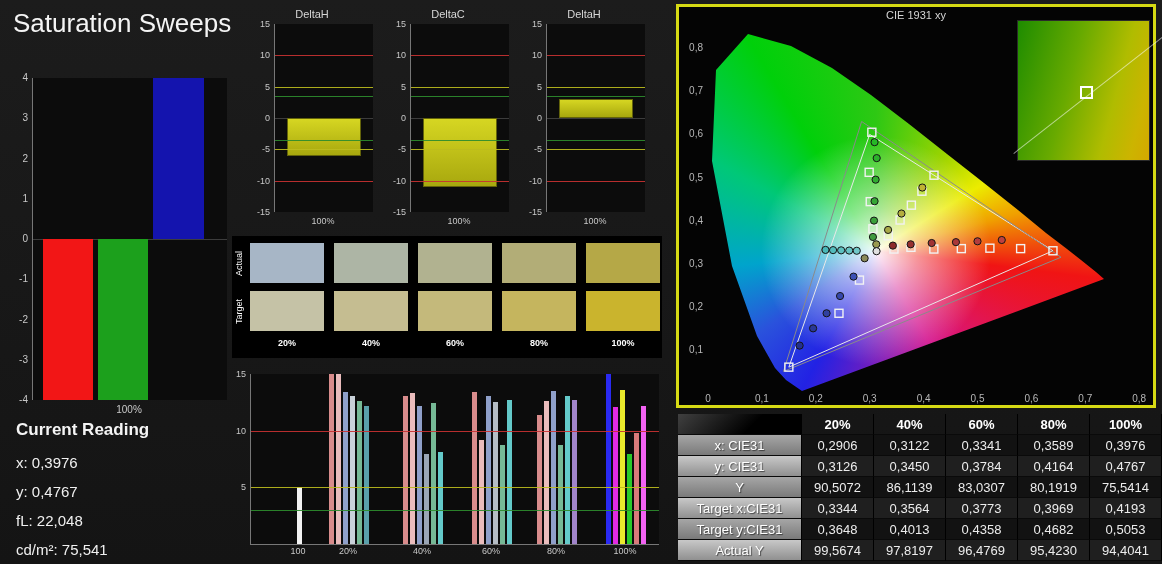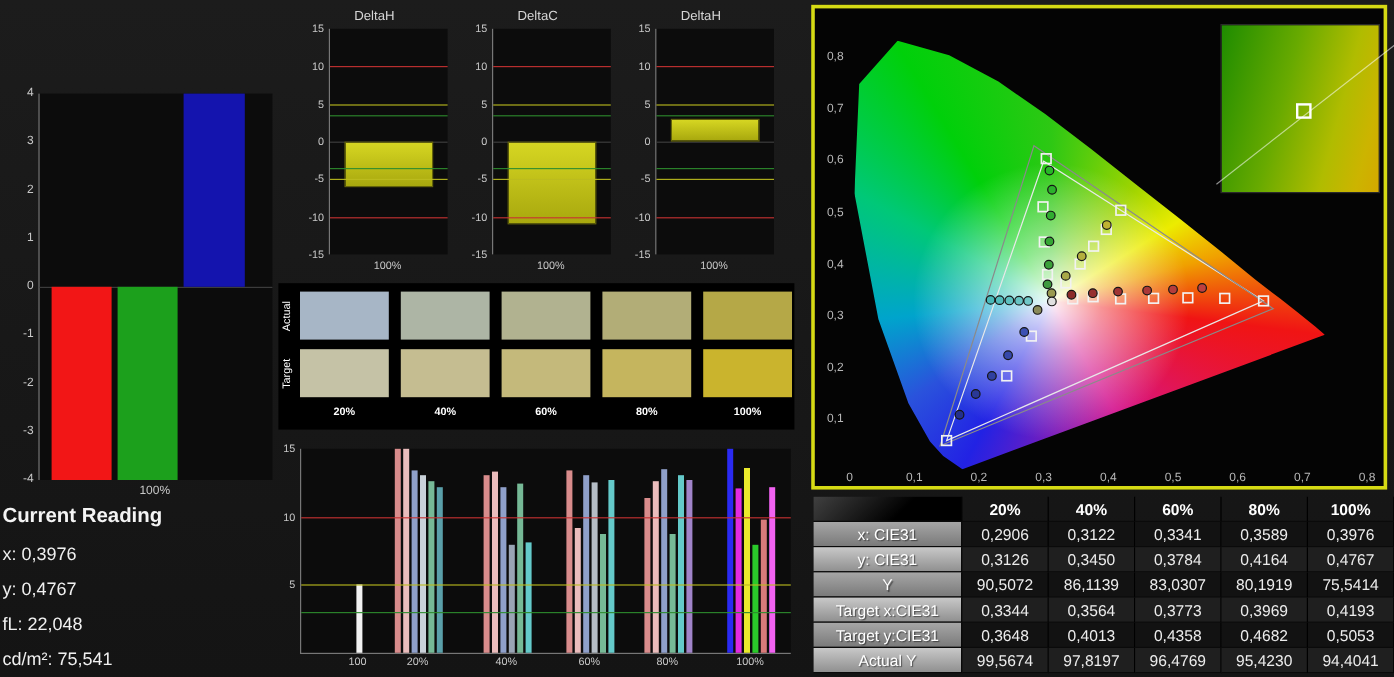--- a/index.html
+++ b/index.html
@@ -56,21 +56,21 @@
   .cie-svg{position:absolute;left:0;top:0;width:474px;height:398px;z-index:2;}
   .cie-ticks{position:absolute;inset:0;z-index:3;pointer-events:none;}
   .cie-tick{position:absolute;font-size:10px;color:#b8b8b8;}
   .cie-inset{position:absolute;right:3px;top:13px;width:131px;height:139px;z-index:4;border:1px solid #2a2a2a;
     background:linear-gradient(105deg,#1e8c00 0%,#68aa00 40%,#b0bc00 70%,#ccb400 88%,#d4a800 100%);}
   .inset-line{position:absolute;left:-25px;top:72px;width:195px;height:1px;background:rgba(255,255,255,.55);
     transform:rotate(-38deg);}
   .inset-square{position:absolute;width:9px;height:9px;border:2px solid #fff;background:transparent;}
 
   
-  .reading{position:absolute;left:2px;top:420px;}
+  .reading{position:absolute;left:16px;top:420px;}
   .reading-title{font-size:17px;font-weight:bold;margin-bottom:8px;color:#f4f4f4;}
   .reading-line{font-size:15px;height:29px;line-height:29px;color:#f0f0f0;}
 
   
   .data-table{position:absolute;left:678px;top:414px;display:grid;
     grid-template-columns:124px 72px 72px 72px 72px 72px;grid-auto-rows:21px;font-size:13px;}
   .dt-cell{line-height:21px;border-right:1px solid #000;border-bottom:1px solid #0a0a0a;
     box-sizing:border-box;text-align:center;overflow:hidden;white-space:nowrap;}
   .dt-corner{background:linear-gradient(135deg,#404040,#000 60%);}
   .dt-h{color:#fff;font-weight:bold;}
@@ -79,20 +79,21 @@
   .dt-l.lt{background:linear-gradient(180deg,#c8c8c8,#909090);}
   .dt-v{color:#ececec;}
   .dt-v.dk{background:#121212;}
   .dt-v.lt{background:#1f1f1f;}
 </style>
 </head>
 <body>
 
 <div class="page">
 
+  <div class="page-title">Saturation Sweeps</div>
 
   <section class="panel rgb-panel">
     <div class="rgb-yaxis">
         <div class="tick" style="top: -6px;">4</div>
         <div class="tick" style="top: 34.25px;">3</div>
         <div class="tick" style="top: 74.5px;">2</div>
         <div class="tick" style="top: 114.75px;">1</div>
         <div class="tick" style="top: 155px;">0</div>
         <div class="tick" style="top: 195.25px;">-1</div>
         <div class="tick" style="top: 235.5px;">-2</div>
@@ -244,20 +245,21 @@
       </div>
   <div class="de-xlabel" style="left: 46px; text-align: center;">100</div>
       <div class="de-xlabel" style="left: 96px;">20%</div>
       <div class="de-xlabel" style="left: 170px;">40%</div>
       <div class="de-xlabel" style="left: 239px;">60%</div>
       <div class="de-xlabel" style="left: 304px;">80%</div>
       <div class="de-xlabel" style="left: 373px;">100%</div>
     </section>
 
   <section class="cie-panel">
+    <div class="panel-title">CIE 1931 xy</div>
     <div class="cie-area">
       <div class="cie-shoe cie-fill"></div>
       <div class="cie-shoe cie-glow"></div>
       <svg class="cie-svg" viewBox="0 0 474 398">
           <polygon points="373.96,243.76999999999998 190.7,127.40000000000003 109.85,360.14" fill="none" stroke="#e8e8e8" stroke-width="1"></polygon>
           <polygon points="382.045,250.23499999999999 182.61499999999998,114.46999999999997 104.46000000000001,364.45" fill="none" stroke="#8a8a8a" stroke-width="1"></polygon>
           <rect x="205.24159999999998" y="224.7712" width="8" height="8" fill="none" stroke="#f2f2f2" stroke-width="1.4"></rect>
           <rect x="217.0996" y="209.0397" width="8" height="8" fill="none" stroke="#f2f2f2" stroke-width="1.4"></rect>
           <rect x="228.3647" y="194.1702" width="8" height="8" fill="none" stroke="#f2f2f2" stroke-width="1.4"></rect>
           <rect x="238.92909999999998" y="180.2058" width="8" height="8" fill="none" stroke="#f2f2f2" stroke-width="1.4"></rect>

